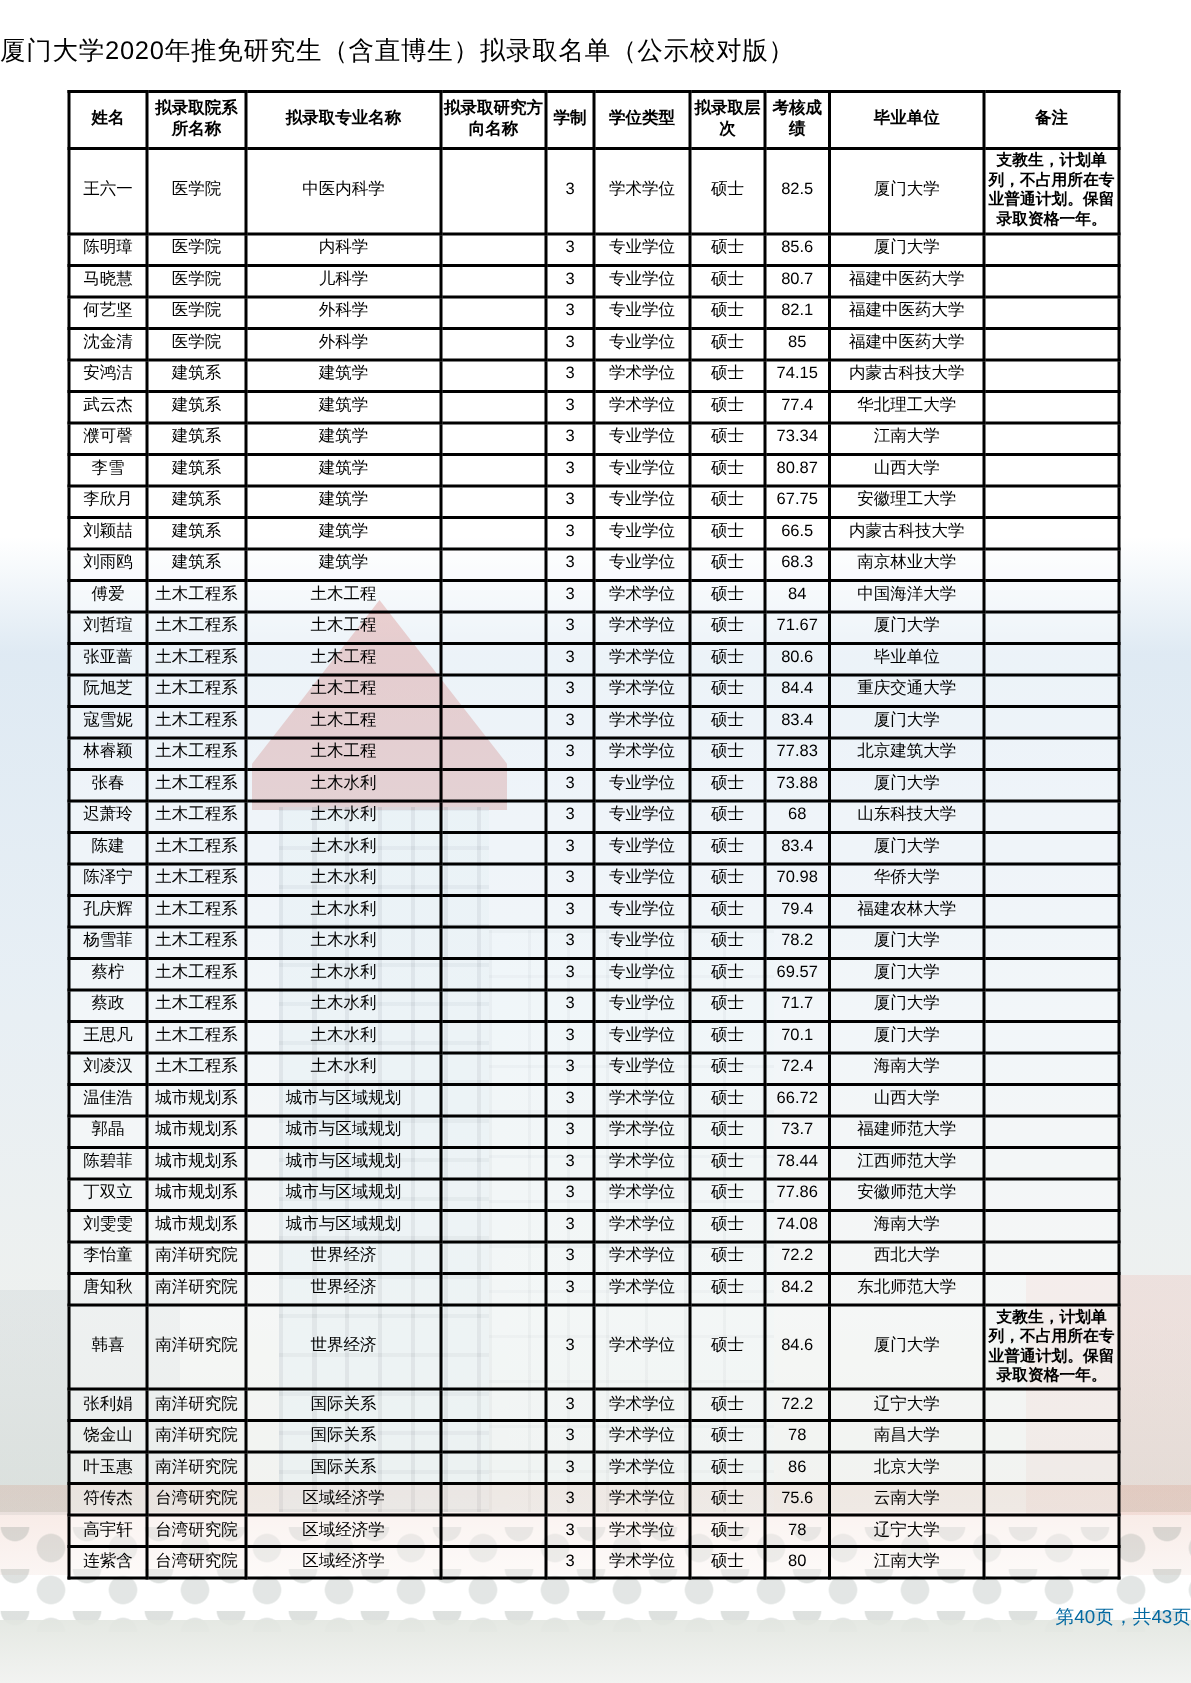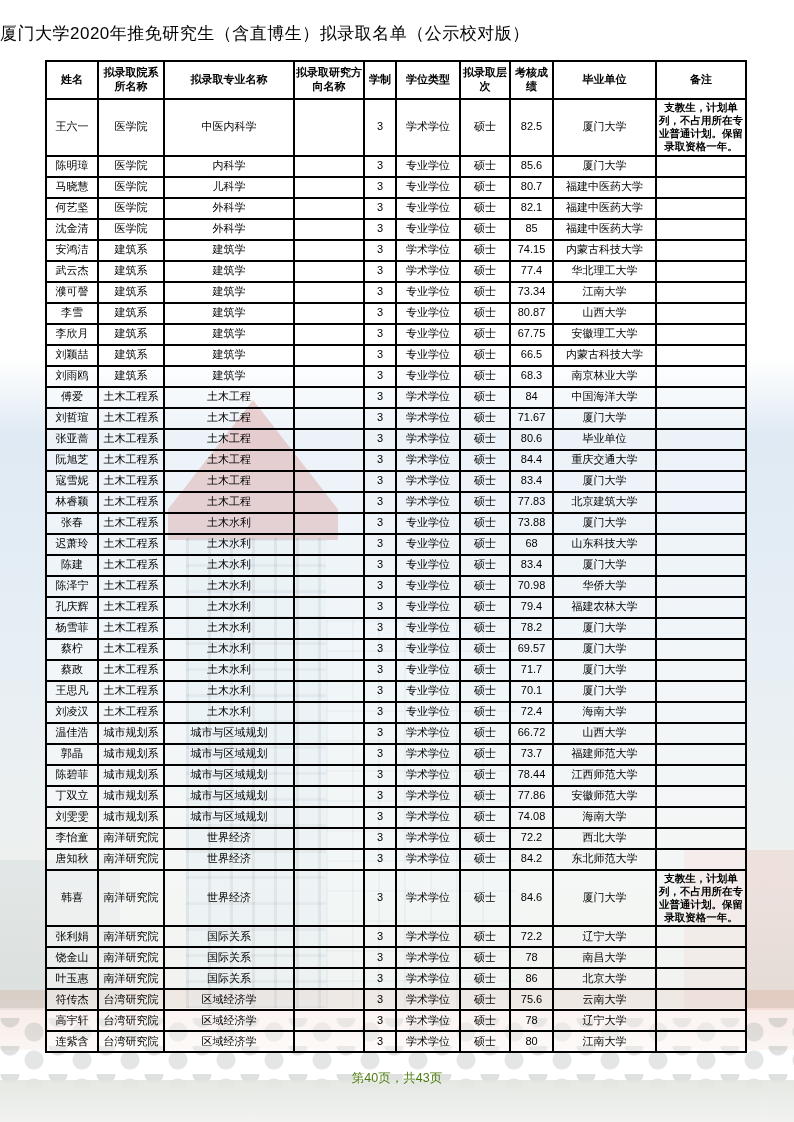--- a/index.html
+++ b/index.html
@@ -75,22 +75,22 @@
   }
   table.admissions th,table.admissions td{
     border:2px solid #000;text-align:center;vertical-align:middle;
     padding:1px 1px;overflow:hidden;word-break:break-all;
     background:rgba(255,255,255,.42);
   }
   table.admissions th{font-weight:bold;font-size:11px;height:34px;}
   table.admissions td{height:17px;}
   td.note-cell{font-size:10.5px;text-align:left;padding:1px 2px;font-weight:bold;}
   .footer{
-    position:absolute;left:0;top:1070px;width:794px;text-align:center;
-    font-size:12.5px;color:#4d7c0f;
+    position:absolute;left:0;top:1070px;width:794px;text-align:right;
+    font-size:12.5px;color:#0369a1;
   }
 </style>
 </head>
 <body>
 
 <div class="bg bg-sky"></div>
 <div class="bg bg-roof"></div>
 <div class="bg bg-towerbody"></div>
 <div class="bg bg-wing"></div>
 <div class="bg bg-sidebuilding-left"></div>

